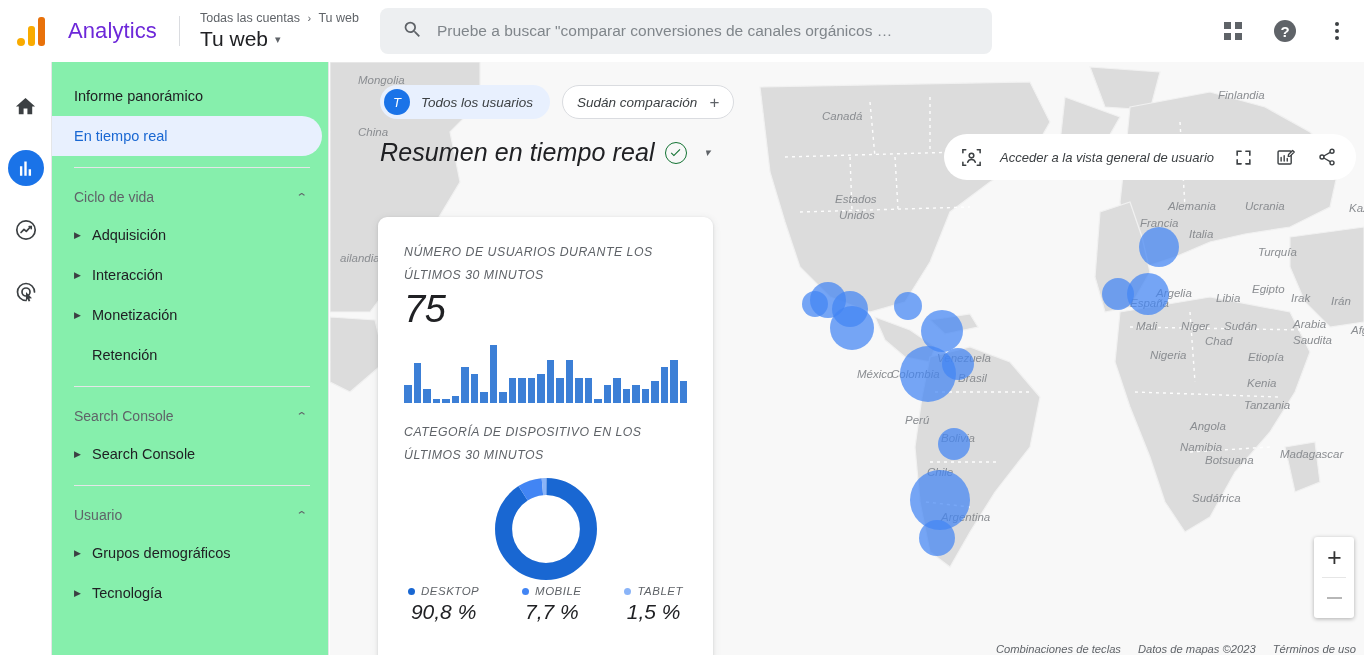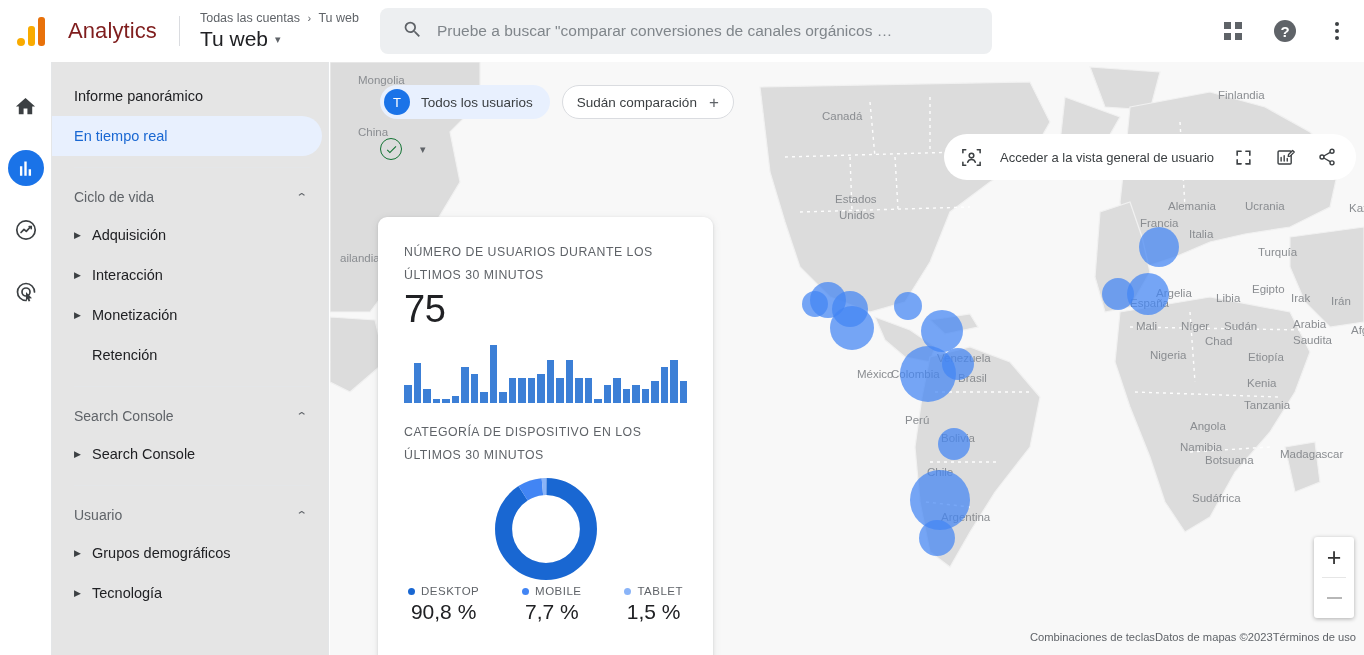--- a/index.html
+++ b/index.html
@@ -17,21 +17,21 @@
   .topbar {
     position: absolute; top: 0; left: 0; width: 1364px; height: 62px;
     background: #fff; display: flex; align-items: center; z-index: 40;
   }
   .ga-logo { width: 46px; margin-left: 8px; display: flex; justify-content: center; align-items: flex-end; height: 30px; }
   .ga-logo .b { width: 7px; border-radius: 3px; margin: 0 1.5px; }
   .ga-logo .b1 { height: 8px;  background: #f9ab00; border-radius: 50%; width: 8px; margin-right: 2px;}
   .ga-logo .b2 { height: 20px; background: #f9ab00; }
   .ga-logo .b3 { height: 29px; background: #e8710a; }
   .brand-name {
-    font-size: 22px; color: #7f1d1d; font-weight: 400;
+    font-size: 22px; color: #6d28d9; font-weight: 400;
     margin-left: 14px; letter-spacing: .1px; white-space: nowrap;
   }
   .brand-divider { width: 1px; height: 30px; background: #dadce0; margin: 0 20px 0 22px; }
   .acct { display: flex; flex-direction: column; justify-content: center; }
   .acct-crumbs { font-size: 12.5px; color: #5f6368; line-height: 16px; white-space: nowrap; }
   .acct-crumbs .sep { margin: 0 4px; font-size: 11px; }
   .acct-title { font-size: 21px; color: #202124; font-weight: 400; line-height: 26px; display: flex; align-items: center; }
   .acct-caret { margin-left: 7px; font-size: 11px; color: #5f6368; }
 
   .searchwrap {
@@ -59,21 +59,21 @@
     position: absolute; left: 0; top: 62px; width: 52px; height: 593px;
     background: #fff; border-right: 1px solid #e4e6e8;
     display: flex; flex-direction: column; align-items: center; padding-top: 26px; gap: 26px; z-index: 30;
   }
   .rail-item { width: 36px; height: 36px; display: flex; align-items: center; justify-content: center; cursor: pointer; border-radius: 50%; }
   .rail-item.active { background: #1a73e8; }
 
   
   .sidebar {
     position: absolute; left: 52px; top: 62px; width: 277px; height: 593px;
-    background: #e5e5e5; border-right: 1px solid #e4e6e8; padding-top: 14px;
+    background: #86efac; border-right: 1px solid #e4e6e8; padding-top: 14px;
     overflow: hidden; z-index: 30;
   }
   .nav-row {
     height: 40px; display: flex; align-items: center; padding-left: 22px;
     font-size: 14.5px; color: #202124; border-radius: 0 20px 20px 0; margin-right: 6px; cursor: pointer;
   }
   .nav-row.active { background: #e8f0fe; color: #1967d2; font-weight: 500; }
   .nav-sep { height: 1px; background: #e4e6e8; margin: 11px 18px 11px 22px; }
   .nav-group {
     height: 36px; display: flex; align-items: center; justify-content: space-between;
@@ -83,21 +83,21 @@
   .nav-child {
     height: 40px; display: flex; align-items: center; padding-left: 22px;
     font-size: 14.5px; color: #202124; cursor: pointer;
   }
   .nav-child .tri { width: 18px; font-size: 9px; color: #3c4043; flex: none; }
   .nav-child .tri.blank { visibility: hidden; }
 
   
   .mapwrap {
     position: absolute; left: 330px; top: 62px; width: 1034px; height: 593px;
-    background: #fdba74; overflow: hidden;
+    background: #fdba74; overflow: hidden; font-style: italic;
   }
   .mapsvg { position: absolute; inset: 0; width: 100%; height: 100%; }
   .mlabel { font-family: "Liberation Sans", sans-serif; font-size: 11.5px; fill: #8a8d91; }
 
   .bubble { fill: #4285f4; fill-opacity: .72; }
 
   
   .pill-row { position: absolute; left: 50px; top: 23px; display: flex; align-items: center; gap: 12px; z-index: 12; }
   .pill-users {
     height: 34px; background: #e8f0fe; border-radius: 17px; display: flex; align-items: center;
@@ -159,21 +159,21 @@
   .zoomctl {
     position: absolute; right: 10px; bottom: 37px; width: 40px; background: #fff; border-radius: 3px;
     box-shadow: 0 1px 4px rgba(0,0,0,.3); z-index: 12;
   }
   .zbtn { height: 40px; display: flex; align-items: center; justify-content: center; cursor: pointer; }
   .zbtn .p { font-size: 25px; color: #333; line-height: 1; font-weight: 300; }
   .zbtn .m { width: 15px; height: 2.5px; background: #b7b7b7; display: block; }
   .zsep { height: 1px; background: #e6e6e6; margin: 0 8px; }
 
   .attrib {
-    position: absolute; right: 8px; bottom: 12px; display: flex; z-index: 12;
+    position: absolute; right: 8px; bottom: 0; display: flex; gap: 17px; z-index: 12;
   }
   .attrib span { font-size: 11.2px; color: #5f6368; font-family: "Liberation Sans", sans-serif; cursor: pointer; }
   .attrib span.static { cursor: default; }
 </style>
 </head>
 <body>
 
 <div id="app">
 
   <div class="topbar">
@@ -428,20 +428,21 @@
         <span class="av">T</span>
         <span>Todos los usuarios</span>
       </div>
       <div class="pill-compare">
         <span>Sudán comparación</span>
         <span class="plus">+</span>
       </div>
     </div>
 
     <div class="page-head">
+      <h1>Resumen en tiempo real</h1>
       <span class="chk-circle">
         <svg width="13" height="13" viewBox="0 0 24 24">
             <path fill="#137333" d="M9 16.2L4.8 12l-1.4 1.4L9 19 21 7l-1.4-1.4z"></path>
           </svg>
       </span>
       <span class="head-caret">▾</span>
     </div>
 
     <div class="map-toolbar">
       <span class="tb-ic">

